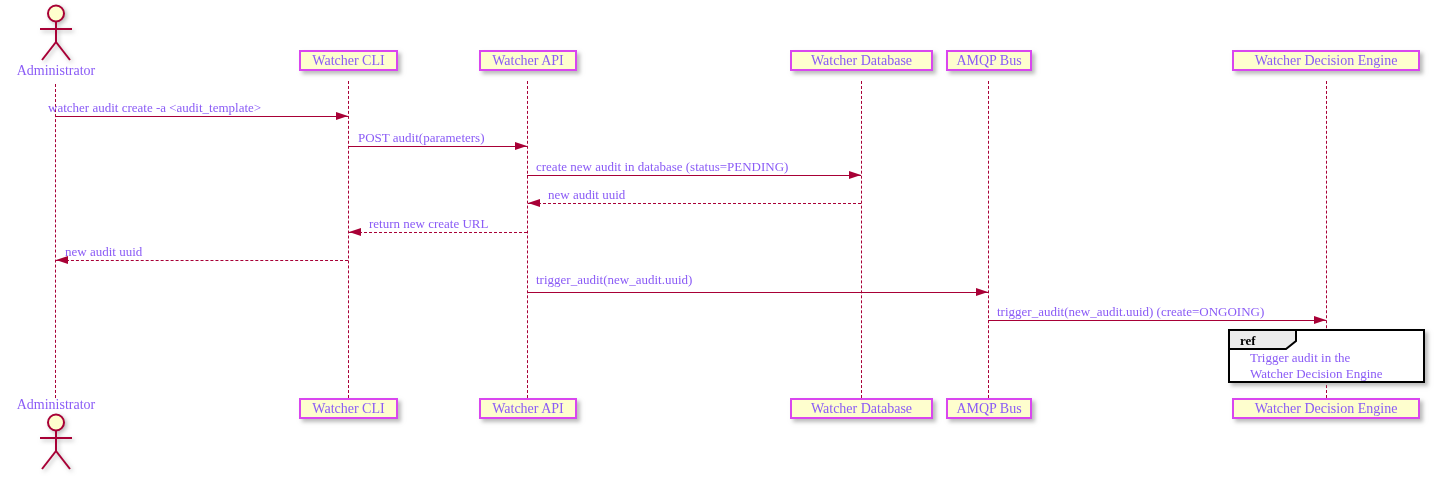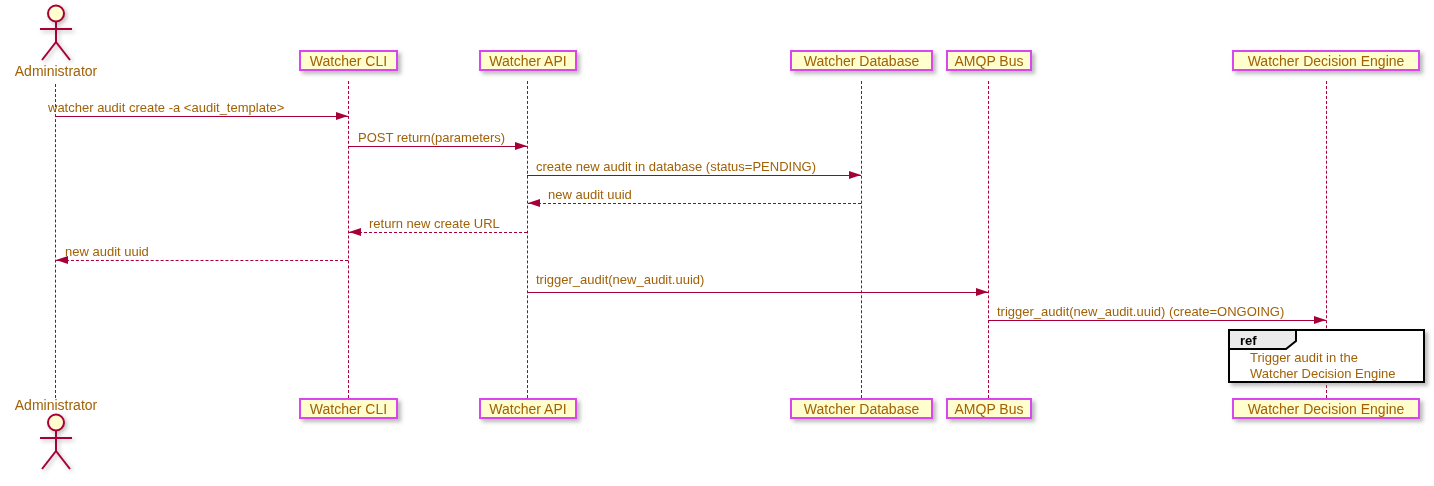--- a/index.html
+++ b/index.html
@@ -2,22 +2,22 @@
 <html><head>
 <meta charset="utf-8">
 <style>
   * { margin: 0; padding: 0; box-sizing: border-box; }
   html, body { background: #ffffff; }
   #diagram {
     position: relative;
     width: 1434px;
     height: 486px;
     background: #ffffff;
-    font-family: Liberation Sans, sans-serif;
-    color: #a16207;
+    font-family: Liberation Serif, serif;
+    color: #8b5cf6;
     overflow: hidden;
   }
   .lifeline {
     position: absolute;
     width: 0;
     border-left: 1px dashed #A80036;
   }
   .participant {
     position: absolute;
     height: 21px;
@@ -110,21 +110,21 @@
   <div class="participant" style="left:946px; top:50px; width:86px">AMQP Bus</div>
   <div class="participant" style="left:1232px;top:50px; width:188px">Watcher Decision Engine</div>
 
   <div>
     <div class="msg-label" style="left:48px;top:100px">watcher audit create -a &lt;audit_template&gt;</div>
     <div class="msg-line" style="left:55px;top:116px;width:293px"></div>
     <div class="arrowhead right" style="left:336px;top:112px"></div>
   </div>
 
   <div>
-    <div class="msg-label" style="left:358px;top:130px">POST return(parameters)</div>
+    <div class="msg-label" style="left:358px;top:130px">POST audit(parameters)</div>
     <div class="msg-line" style="left:348px;top:146px;width:179px"></div>
     <div class="arrowhead right" style="left:515px;top:142px"></div>
   </div>
 
   <div>
     <div class="msg-label" style="left:536px;top:159px">create new audit in database (status=PENDING)</div>
     <div class="msg-line" style="left:527px;top:175px;width:334px"></div>
     <div class="arrowhead right" style="left:849px;top:171px"></div>
   </div>
 

